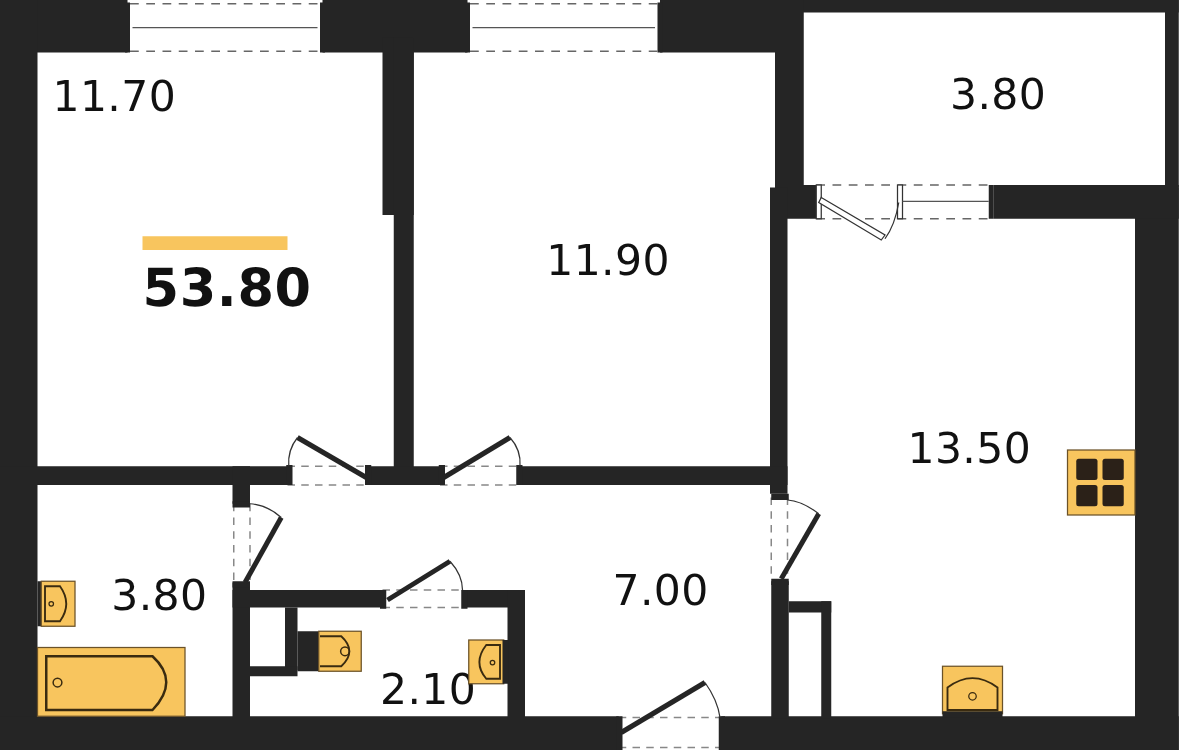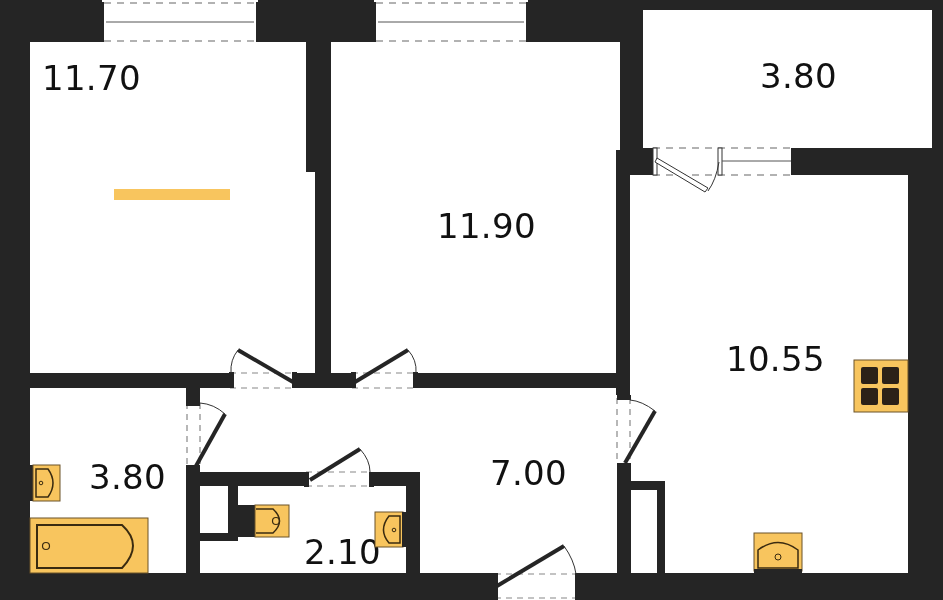--- a/index.html
+++ b/index.html
@@ -40,25 +40,26 @@
   <div class="wall" style="left:186px;top:472px;width:120px;height:14px;"></div>
   <div class="wall" style="left:372px;top:472px;width:48px;height:14px;"></div>
   <div class="wall" style="left:406px;top:472px;width:14px;height:104px;"></div>
   <div class="wall" style="left:228px;top:486px;width:10px;height:50px;"></div>
   <div class="wall" style="left:200px;top:533px;width:38px;height:8px;"></div>
   <div class="wall" style="left:617px;top:465px;width:14px;height:110px;"></div>
   <div class="wall" style="left:631px;top:481px;width:34px;height:9px;"></div>
   <div class="wall" style="left:657px;top:481px;width:8px;height:94px;"></div>
 
   <div class="total-bar" style="left:114px;top:189px;width:116px;height:11px;"></div>
+  <div class="total" style="left:114px;top:206px;">53.80</div>
 
   <div class="label" style="left:42px;top:58px;">11.70</div>
-  <div class="label" style="left:437px;top:206px;">11.90</div>
+  <div class="label" style="left:437px;top:189px;">11.90</div>
   <div class="label" style="left:760px;top:56px;">3.80</div>
-  <div class="label" style="left:726px;top:339px;">10.55</div>
+  <div class="label" style="left:726px;top:339px;">13.50</div>
   <div class="label" style="left:490px;top:453px;">7.00</div>
   <div class="label" style="left:89px;top:457px;">3.80</div>
   <div class="label" style="left:304px;top:511px;margin-top:21px;">2.10</div>
 
   <svg class="overlay" width="943" height="600" viewBox="0 0 943 600">
 
     <g>
       <rect x="100" y="2" width="4" height="40" fill="#252525"></rect>
       <rect x="256" y="2" width="4" height="40" fill="#252525"></rect>
       <line x1="104" y1="3" x2="256" y2="3" stroke="#666" stroke-width="1.2" stroke-dasharray="7,6"></line>

